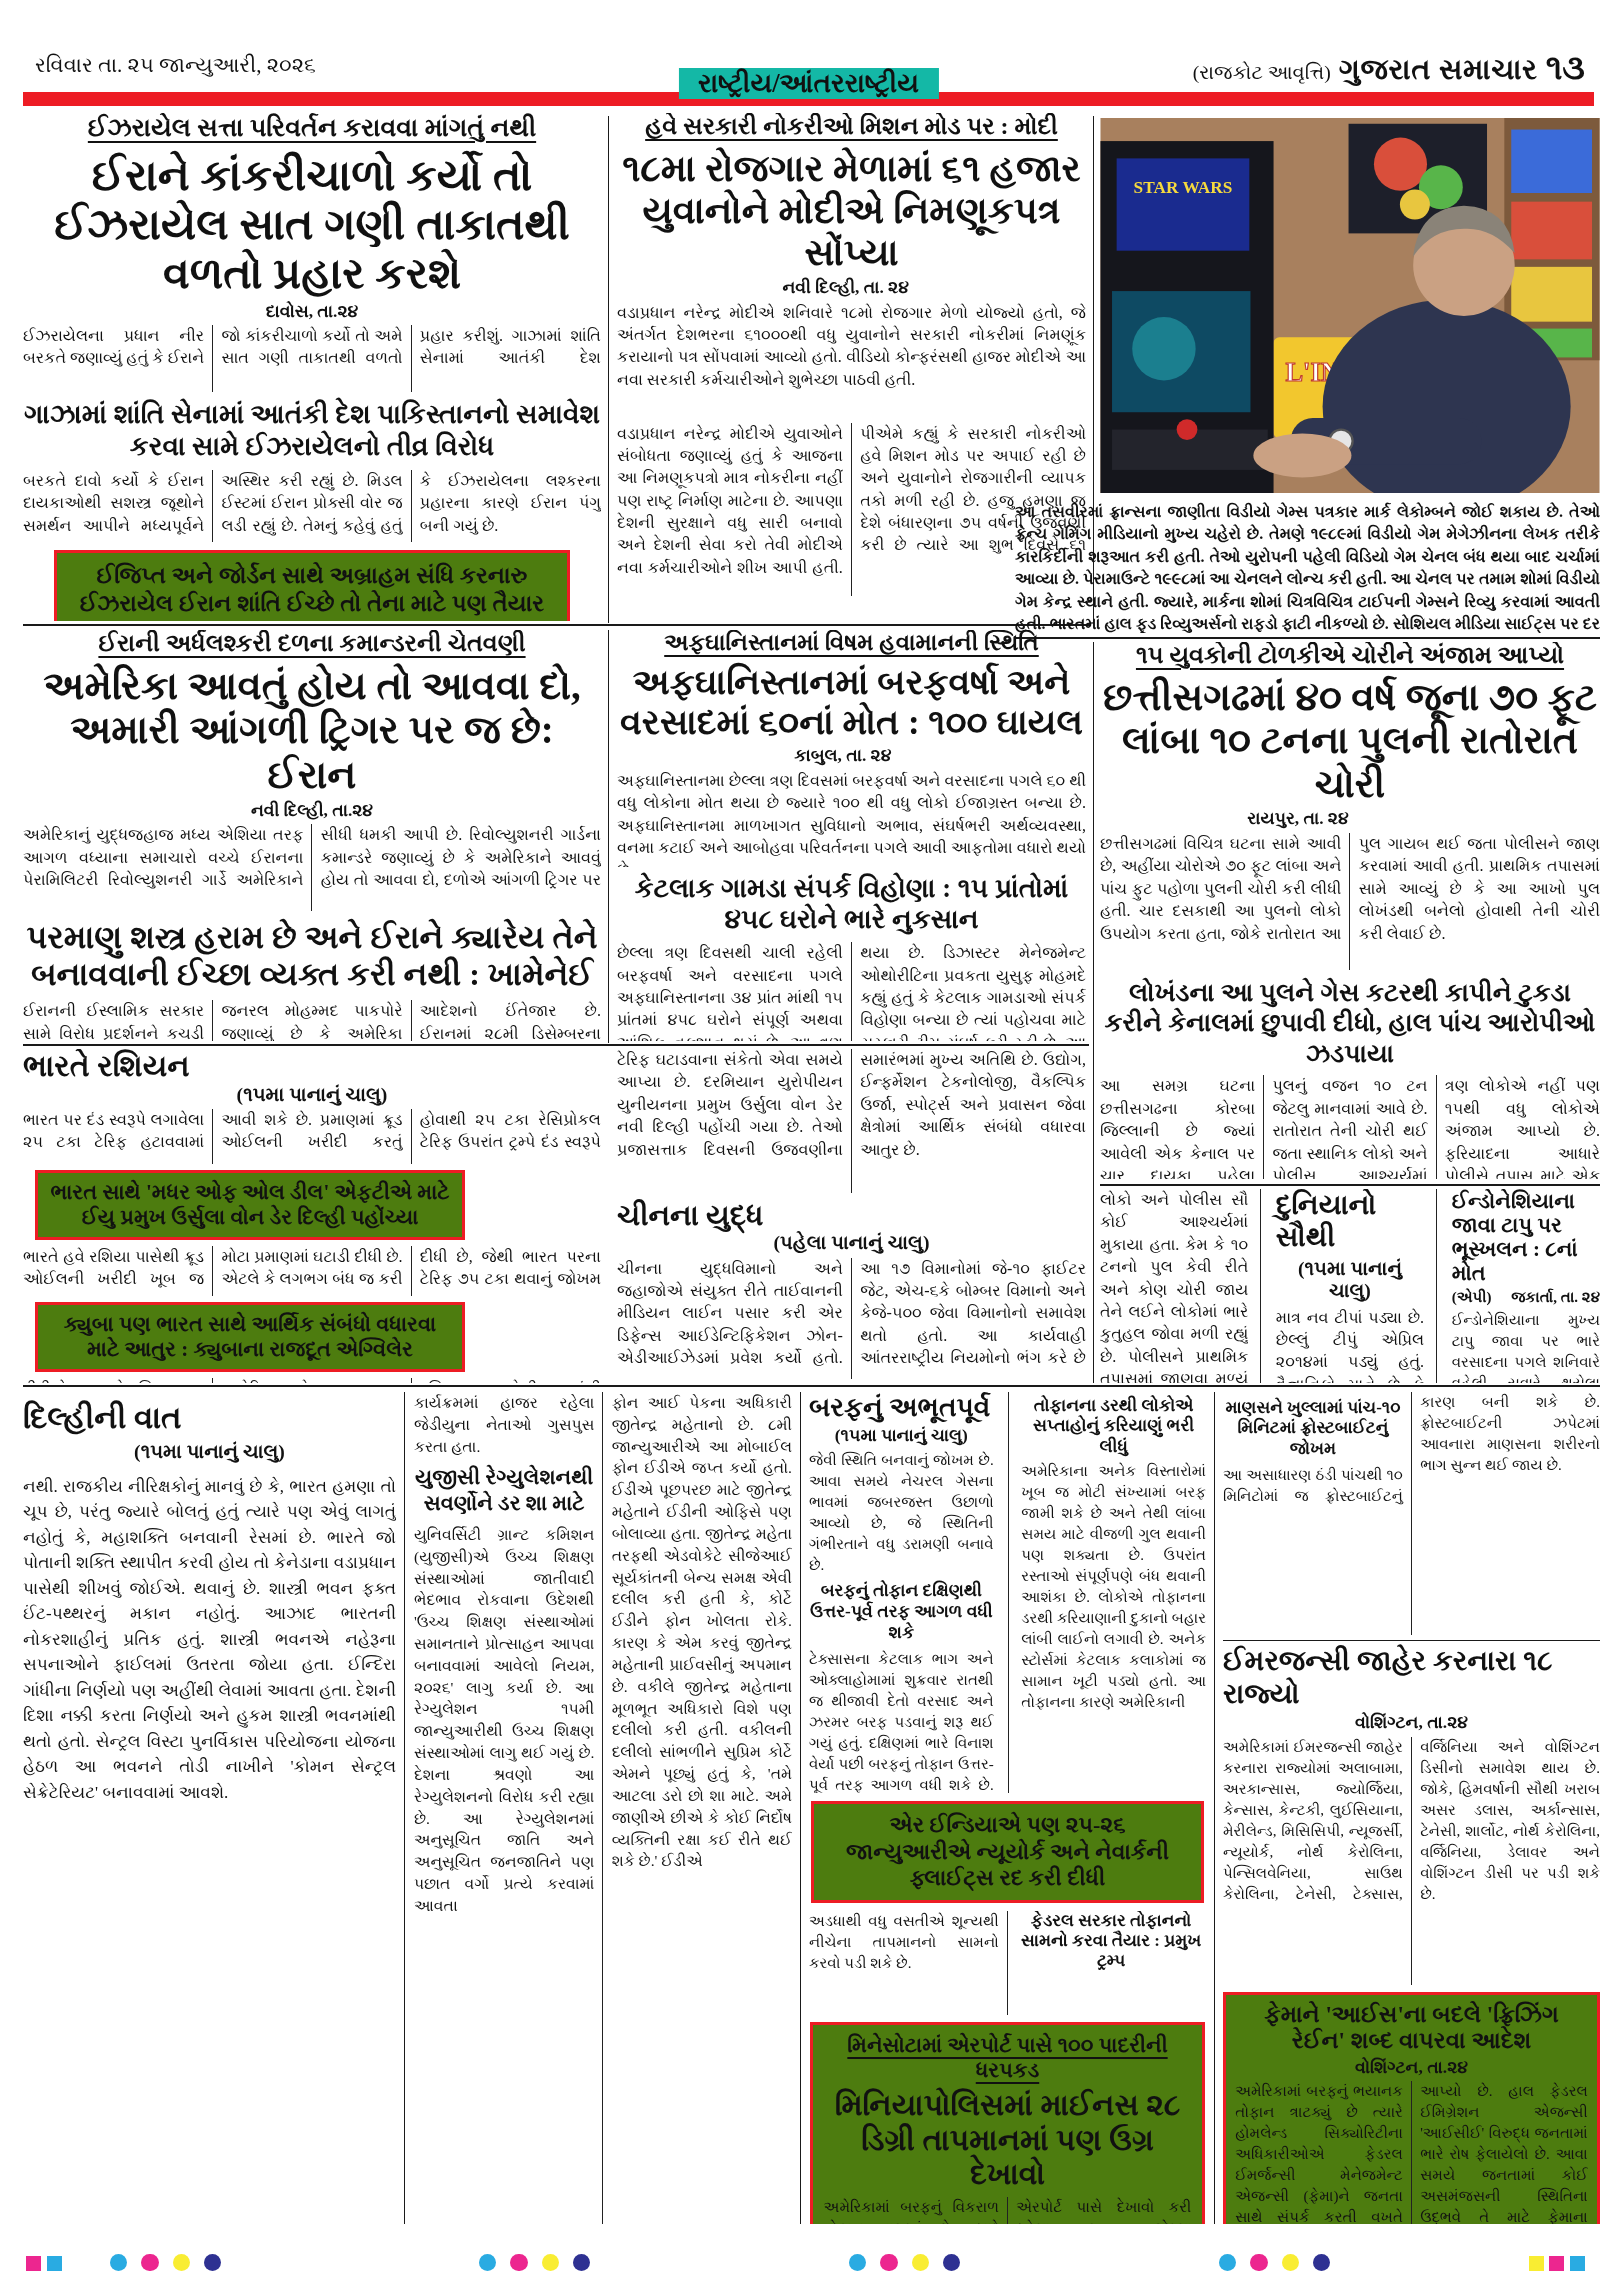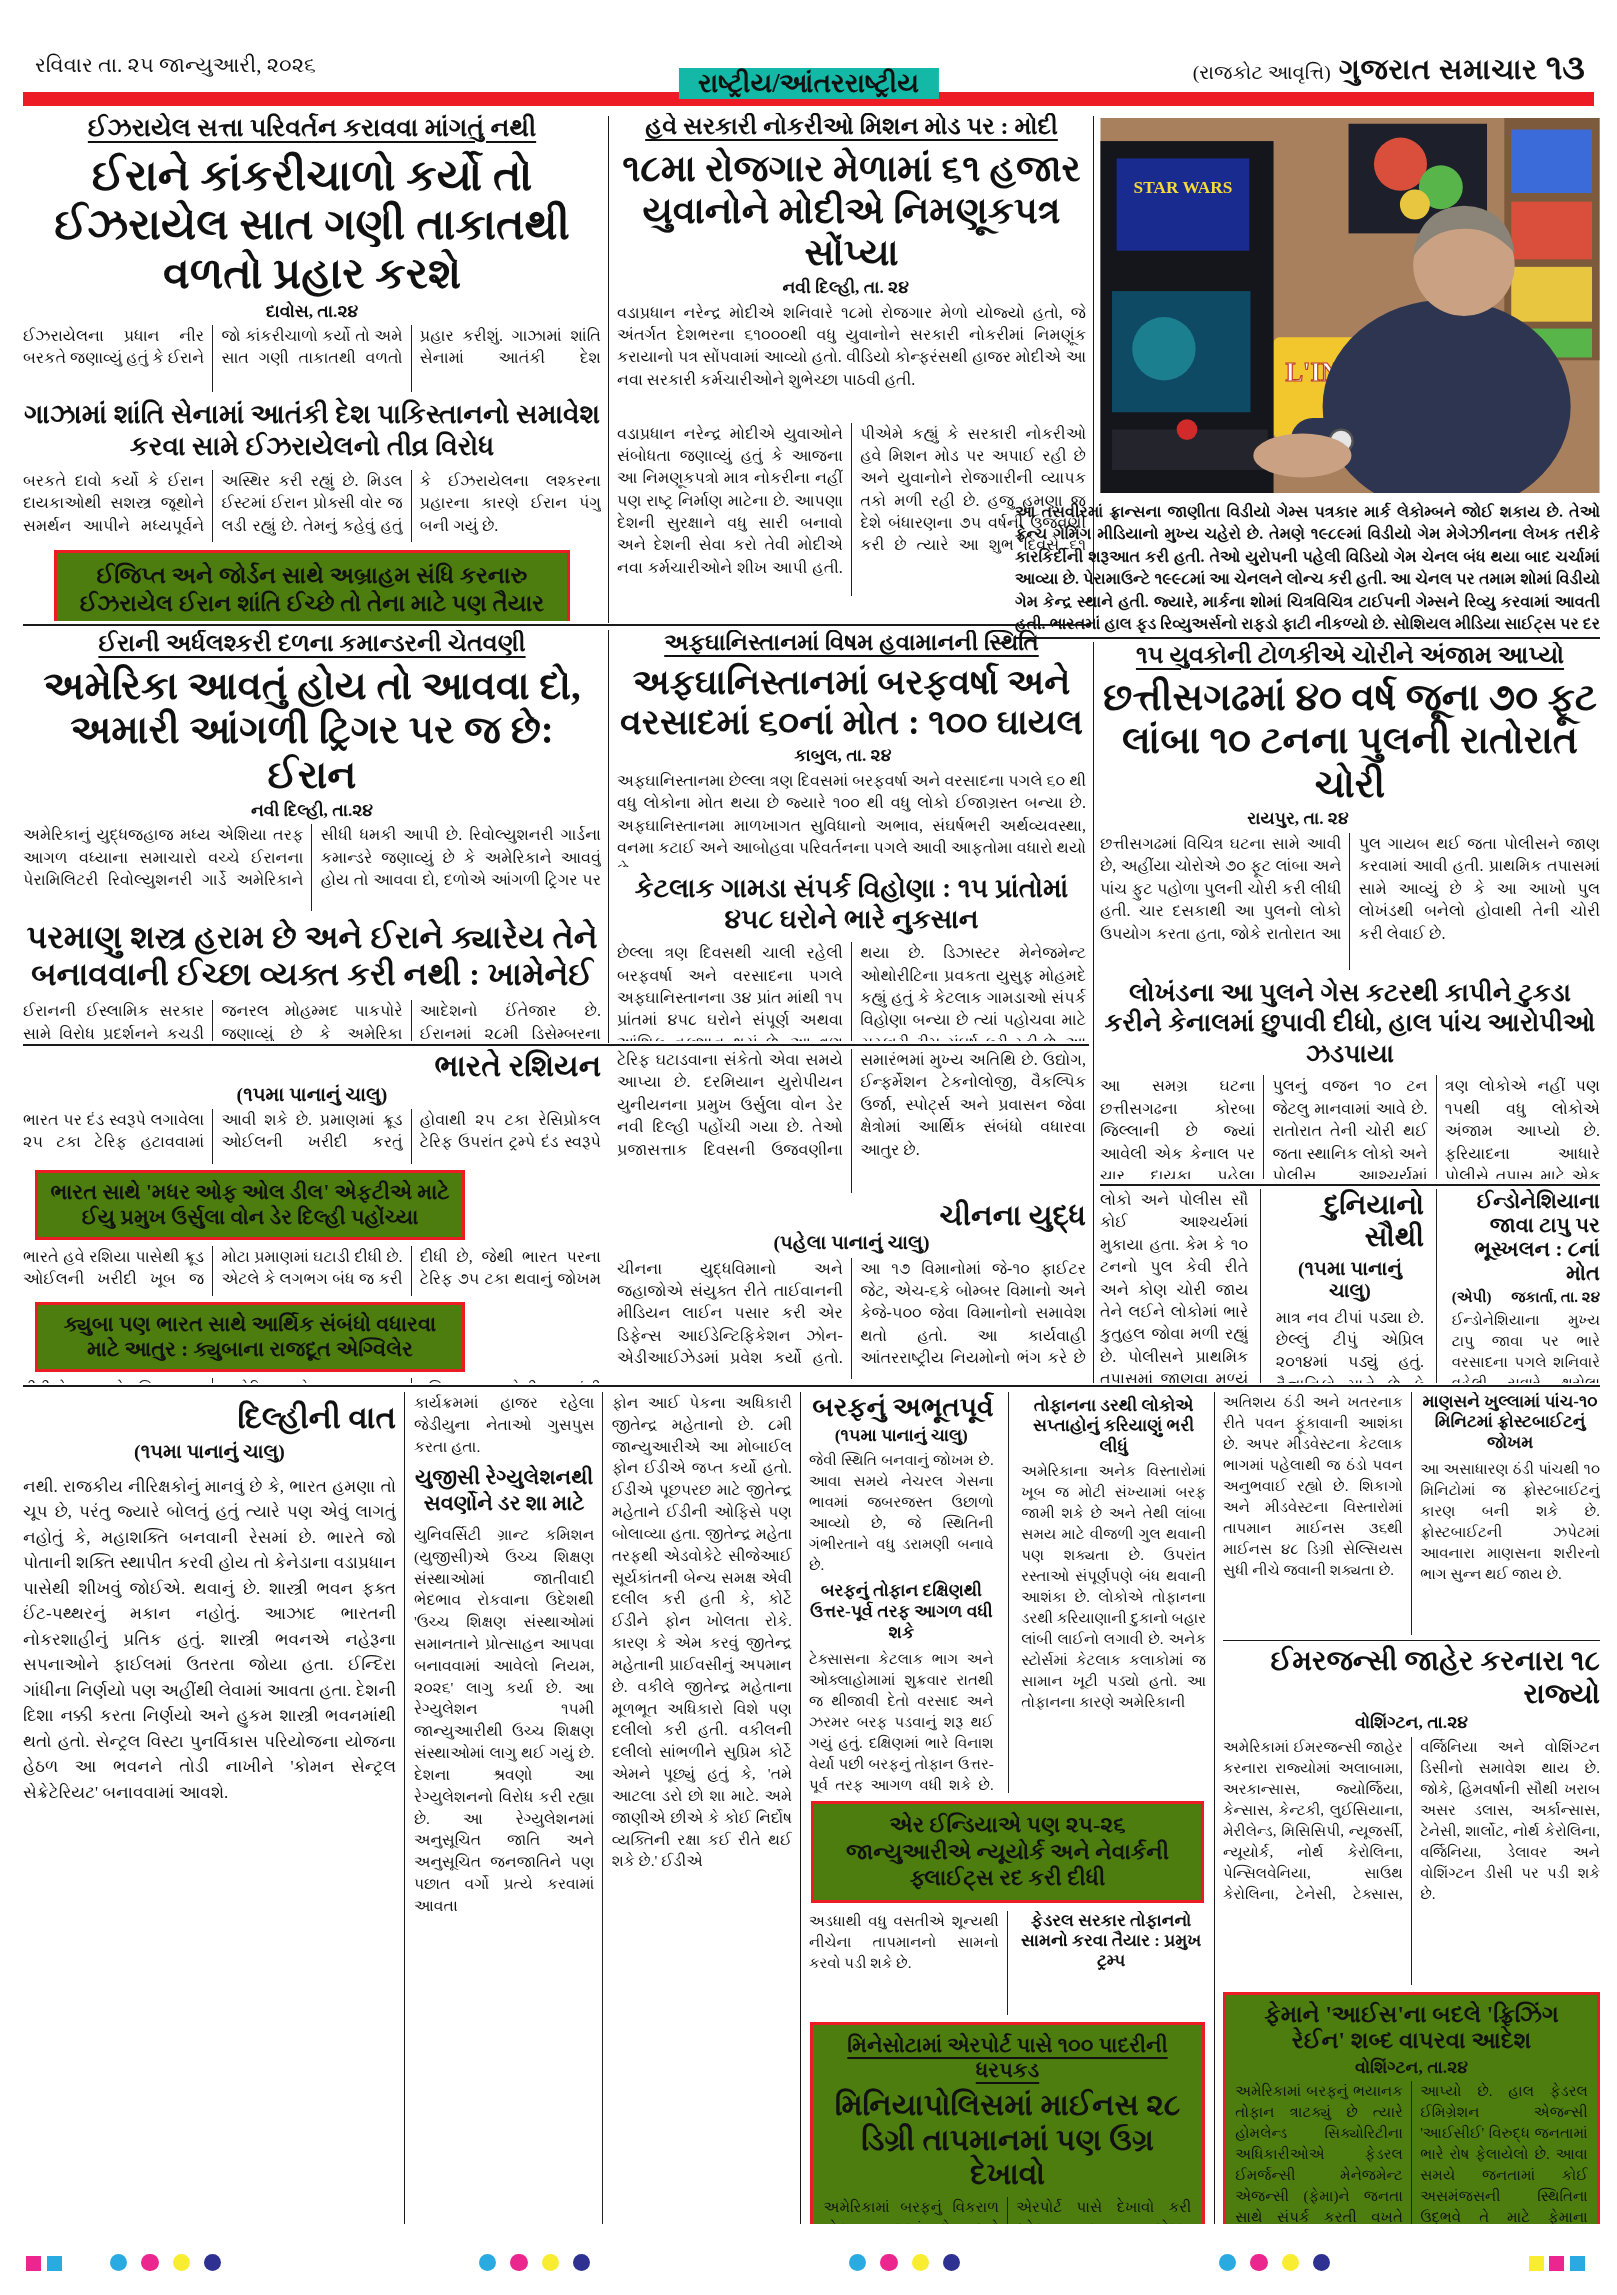--- a/index.html
+++ b/index.html
@@ -11,21 +11,21 @@
   .rt{text-align:right;}
   .kick{font-weight:700;text-align:center;text-decoration:underline;text-underline-offset:5.2px;text-decoration-thickness:1.7px;}
   .hl{font-weight:700;text-align:center;line-height:1.14;}
   .date{font-weight:700;text-align:center;font-size:17.3px;margin:3.5px 0;}
   .body{font-size:16px;line-height:1.4;text-align:justify;overflow:hidden;}
   .cols2{column-count:2;column-gap:17.3px;column-rule:0.9px solid #222;}
   .cols3{column-count:3;column-gap:17.3px;column-rule:0.9px solid #222;}
   .rb{border:3.5px solid #ed1c24;background:#4d7c0f;}
   .sub{font-weight:700;text-align:center;line-height:1.2;}
   .contnote{font-weight:700;text-align:center;font-size:19.6px;}
-  .secttl{font-weight:700;text-align:right;line-height:1.15;}
+  .secttl{font-weight:700;text-align:left;line-height:1.15;}
   .dot{display:inline-block;width:17.3px;height:17.3px;border-radius:50%;margin-right:14px;}
   .c-cyan{background:#29abe2;} .c-mag{background:#ec268f;} .c-yel{background:#f9ed32;} .c-blu{background:#2e3192;}
   .sq{display:inline-block;width:15px;height:15px;margin-right:5.8px;}
 </style>
 </head>
 <body>
 
 <div id="page">
 
   <div class="abs" style="left:35px;top:53px;font-size:21px;">રવિવાર તા. ૨૫ જાન્યુઆરી, ૨૦૨૬</div>
@@ -201,21 +201,20 @@
     </div>
     <div class="rb" style="margin:7px 1.2px;padding:8px 10.4px;">
       <div class="kick" style="font-size:21px;">મિનેસોટામાં એરપોર્ટ પાસે ૧૦૦ પાદરીની ધરપકડ</div>
       <div class="hl" style="font-size:30px;margin:5.8px 0;">મિનિયાપોલિસમાં માઈનસ ૨૮ ડિગ્રી તાપમાનમાં પણ ઉગ્ર દેખાવો</div>
       <div class="cols2 body" style="height:191px;font-size:15px;">અમેરિકામાં બરફનું વિકરાળ તોફાન ત્રાટક્યું છે ત્યારે મિનેસોટાના મિનિયાપોલિસ શહેરમાં માઈનસ ૨૮ ડિગ્રી તાપમાનમાં પણ લોકોએ ફેડરલ એજન્સીઓની કાર્યવાહી વિરુદ્ધ ઉગ્ર દેખાવો કર્યા હતા. મિનેસોટામાં એરપોર્ટ પાસે દેખાવો કરી રહેલા ૧૦૦ જેટલા પાદરીઓની પોલીસે ધરપકડ કરી હતી. ભારે ઠંડી છતાં હજારો લોકો રસ્તા પર ઉતરી આવ્યા હતા અને ઠંડીમાં પણ દેખાવકારોનો જુસ્સો યથાવત રહ્યો હતો.</div>
     </div>
   </div>
 
   <div class="abs" style="left:1223px;top:1392px;width:377px;height:832px;overflow:hidden;">
     <div class="cols2 body" style="height:243px;font-size:15px;">
-      <div>અતિશય ઠંડી અને ખતરનાક રીતે પવન ફૂંકાવાની આશંકા છે. અપર મીડવેસ્ટના કેટલાક ભાગમાં પહેલાથી જ ઠંડો પવન અનુભવાઈ રહ્યો છે. શિકાગો અને મીડવેસ્ટના વિસ્તારોમાં તાપમાન માઈનસ ૩૬થી માઈનસ ૪૮ ડિગ્રી સેલ્સિયસ સુધી નીચે જવાની શક્યતા છે.</div>
       <div class="sub" style="font-size:17px;margin:5.8px 0;">માણસને ખુલ્લામાં પાંચ-૧૦ મિનિટમાં ફ્રોસ્ટબાઈટનું જોખમ</div>
       <div>આ અસાધારણ ઠંડી પાંચથી ૧૦ મિનિટોમાં જ ફ્રોસ્ટબાઈટનું કારણ બની શકે છે. ફ્રોસ્ટબાઈટની ઝપેટમાં આવનારા માણસના શરીરનો ભાગ સુન્ન થઈ જાય છે.</div>
     </div>
     <div class="rule" style="position:static;width:100%;height:1.2px;margin:4.6px 0;"></div>
     <div class="secttl" style="font-size:28px;">ઈમરજન્સી જાહેર કરનારા ૧૮ રાજ્યો</div>
     <div class="date">વોશિંગ્ટન, તા.૨૪</div>
     <div class="cols2 body" style="height:248px;font-size:15px;">અમેરિકામાં ઈમરજન્સી જાહેર કરનારા રાજ્યોમાં અલાબામા, અરકાન્સાસ, જ્યોર્જિયા, કેન્સાસ, કેન્ટકી, લુઈસિયાના, મેરીલેન્ડ, મિસિસિપી, ન્યૂજર્સી, ન્યૂયોર્ક, નોર્થ કેરોલિના, પેન્સિલવેનિયા, સાઉથ કેરોલિના, ટેનેસી, ટેક્સાસ, વર્જિનિયા અને વોશિંગ્ટન ડિસીનો સમાવેશ થાય છે. જોકે, હિમવર્ષાની સૌથી ખરાબ અસર ડલાસ, અર્કાન્સાસ, ટેનેસી, શાર્લોટ, નોર્થ કેરોલિના, વર્જિનિયા, ડેલાવર અને વોશિંગ્ટન ડીસી પર પડી શકે છે.</div>
     <div class="rb" style="margin-top:7px;padding:7px 9.2px;">
       <div class="hl" style="font-size:23px;">ફેમાને 'આઈસ'ના બદલે 'ફ્રિઝિંગ રેઈન' શબ્દ વાપરવા આદેશ</div>
       <div class="date">વોશિંગ્ટન, તા.૨૪</div>

